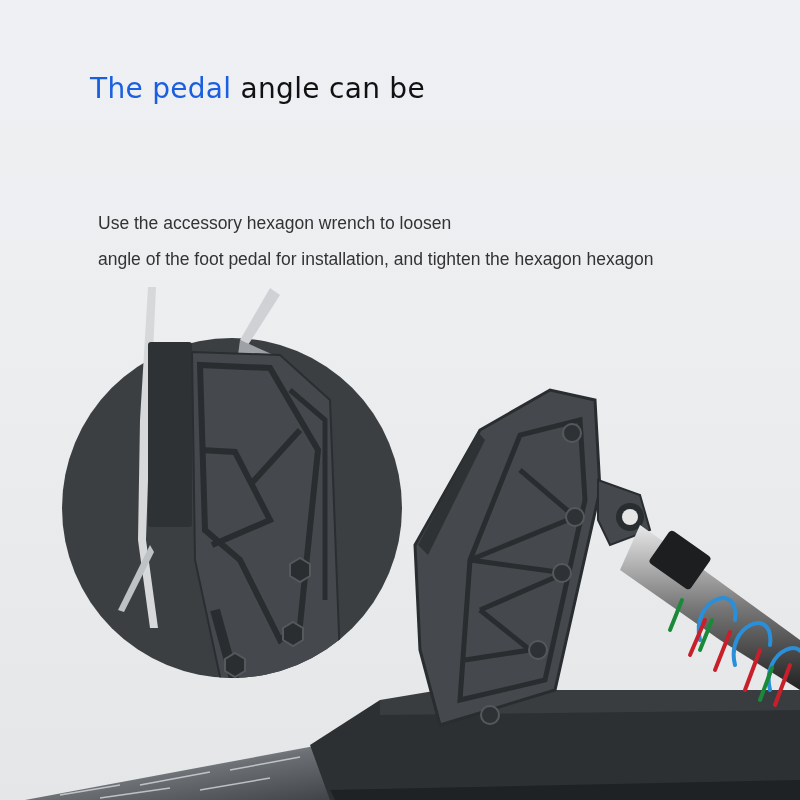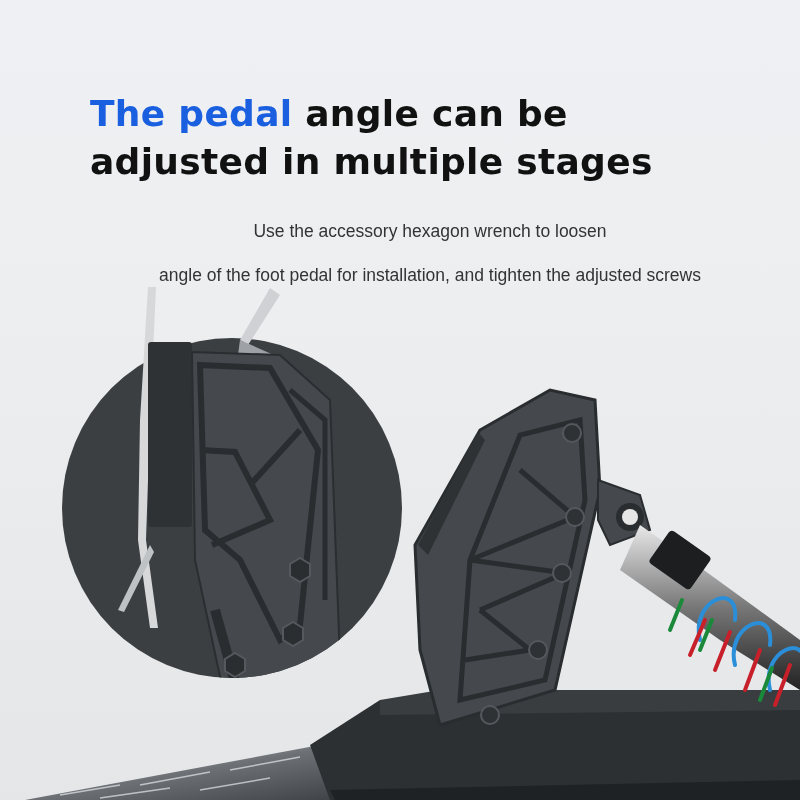--- a/index.html
+++ b/index.html
@@ -2,43 +2,42 @@
 <html><head>
 <meta charset="utf-8">
 <style>
   html, body { margin: 0; padding: 0; }
   body {
     width: 800px; height: 800px; overflow: hidden; position: relative;
     background: linear-gradient(180deg, #eef0f3 0%, #eceef0 40%, #e4e6e8 100%);
     font-family: "Liberation Sans", sans-serif;
   }
   .headline {
-    position: absolute; left: 90px; top: 90px; width: 680px;
-    font-family: "DejaVu Sans", sans-serif; font-weight: bold;
-    font-size: 36px; line-height: 48px; color: #111; letter-spacing: 0.3px;
+    position: absolute; left: 90px; top: 65px; width: 680px;
+    font-family: "DejaVu Sans", sans-serif; font-weight: normal;
+    font-size: 28px; line-height: 48px; color: #111; letter-spacing: 0.3px;
   }
   .headline .accent { color: #1a5fe0; }
   .desc {
     position: absolute; left: 90px; top: 201px; width: 680px;
     font-size: 17.5px; line-height: 28px; color: #333;
   }
-  .desc p { margin: 16px; text-align: center; }
+  .desc p { margin: 8px; }
   .art { position: absolute; left: 0; top: 0; width: 800px; height: 800px; }
 </style>
 </head>
 <body>
 
 <div class="headline">
   <span class="accent">The pedal</span><span> angle can be</span><br>
-  <span>adjusted in multiple stages</span>
 </div>
 
 <div class="desc">
   <p>Use the accessory hexagon wrench to loosen</p>
-  <p>angle of the foot pedal for installation, and tighten the adjusted screws</p>
+  <p>angle of the foot pedal for installation, and tighten the hexagon hexagon</p>
 </div>
 
 <svg class="art" viewBox="0 0 800 800">
   <defs>
     <linearGradient id="plate" x1="0" y1="0" x2="1" y2="1">
       <stop offset="0" stop-color="#c9ccd0"></stop>
       <stop offset="0.5" stop-color="#6d7176"></stop>
       <stop offset="1" stop-color="#3e4246"></stop>
     </linearGradient>
     <linearGradient id="rod" x1="0" y1="0" x2="0" y2="1">

